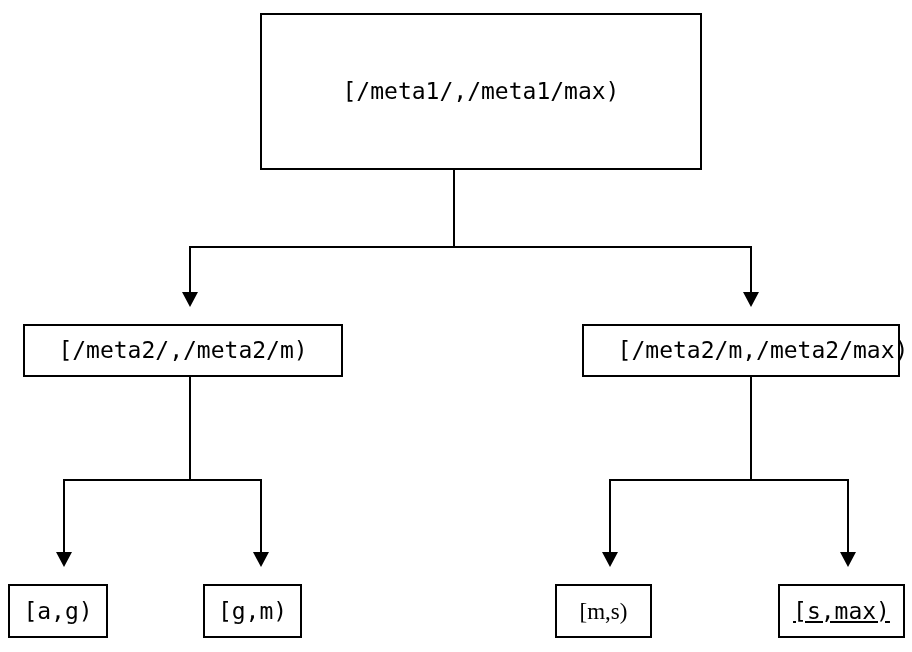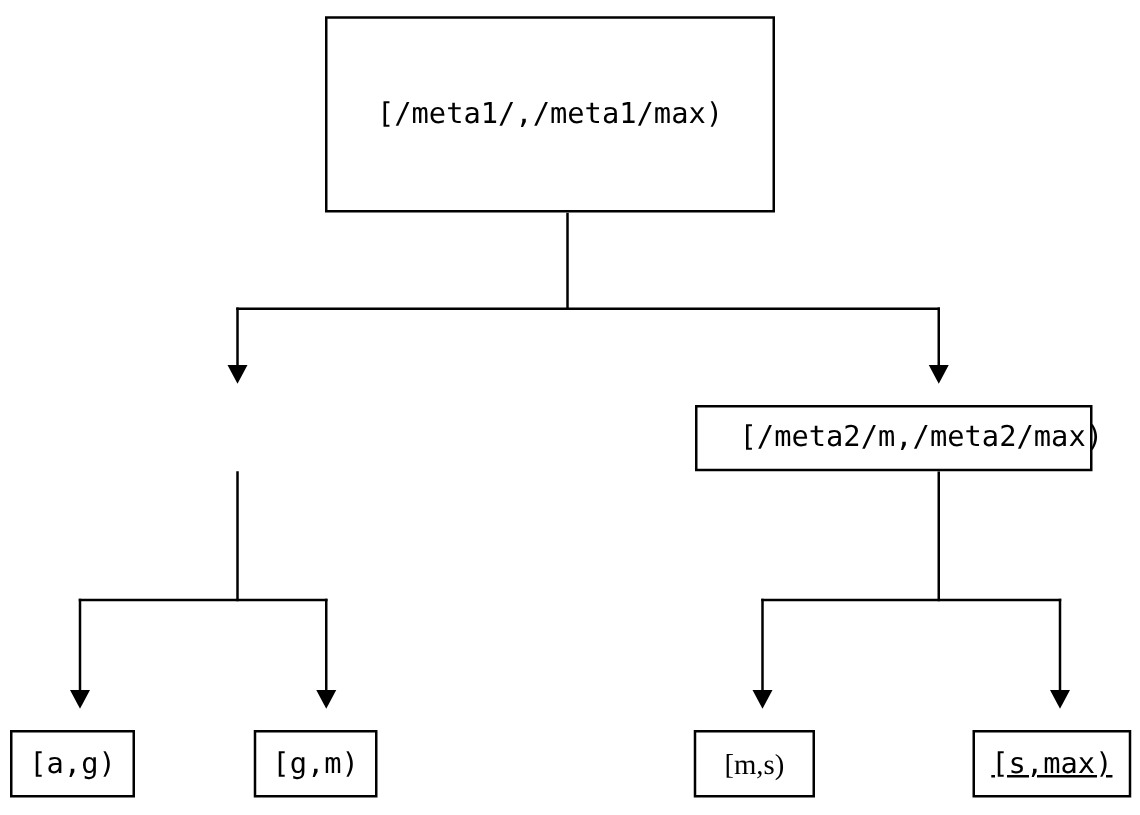--- a/index.html
+++ b/index.html
@@ -37,23 +37,23 @@
     border:2px solid var(--line);
     background:var(--node-fill);
     color:var(--text);
     display:flex;
     align-items:center;
     justify-content:center;
     font-size:23px;
     line-height:1;
     white-space:nowrap;
   }
-  .node-root   {left:260px; top:13px;  width:360px; height:157px;}
+  .node-root   {left:260px; top:13px;  width:442px; height:157px;}
   .node-l      {left:23px;  top:324px; width:320px; height:53px;}
-  .node-r      {left:556px; top:324px; width:318px; height:53px;padding-left:44px;}
+  .node-r      {left:582px; top:324px; width:318px; height:53px;padding-left:44px;}
   .node-leaf1  {left:8px;   top:584px; width:100px; height:54px;}
   .node-leaf2  {left:203px; top:584px; width:99px;  height:54px;}
   .node-leaf3  {left:555px; top:584px; width:97px;  height:54px;font-family:Liberation Serif, serif;}
   .node-leaf4  {left:778px; top:584px; width:127px; height:54px;text-decoration:underline;}
 </style>
 </head>
 <body>
 
 <div class="canvas">
 
@@ -78,20 +78,23 @@
     <line class="edge" x1="610" y1="479" x2="610" y2="553"></line>
     <line class="edge" x1="848" y1="479" x2="848" y2="553"></line>
     <polygon class="arrow" points="602,552 618,552 610,567"></polygon>
     <polygon class="arrow" points="840,552 856,552 848,567"></polygon>
   </svg>
 
   <div class="node node-root">
     <span>[/meta1/,/meta1/max)</span>
   </div>
 
+  <div class="node node-l">
+    <span>[/meta2/,/meta2/m)</span>
+  </div>
 
   <div class="node node-r">
     <span>[/meta2/m,/meta2/max)</span>
   </div>
 
   <div class="node node-leaf1">
     <span>[a,g)</span>
   </div>
 
   <div class="node node-leaf2">

